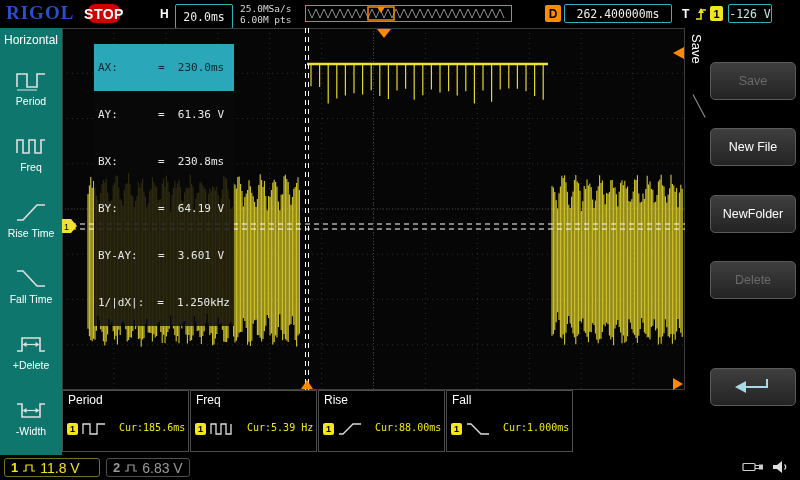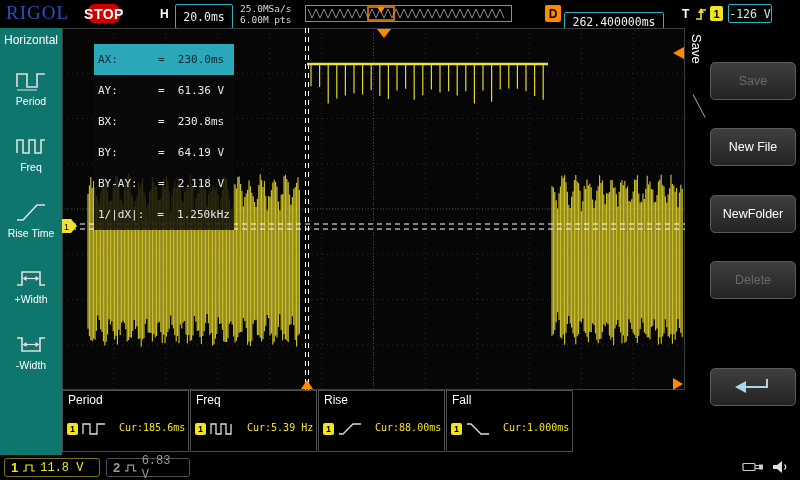--- a/index.html
+++ b/index.html
@@ -1,63 +1,63 @@
 <!DOCTYPE html>
 <html><head>
 <meta charset="utf-8">
 <style>
   *{margin:0;padding:0;box-sizing:border-box}
   body{background:#111;font-family:"Liberation Sans",sans-serif}
   .screen{position:relative;width:800px;height:480px;background:#000;overflow:hidden}
 
   
   .topbar{position:absolute;left:0;top:0;width:800px;height:28px;background:#000}
-  .logo{position:absolute;left:6px;top:2px;font-size:19px;font-weight:normal;color:#2b4ec9;font-family:"Liberation Serif",serif;letter-spacing:1px}
+  .logo{position:absolute;left:6px;top:2px;font-size:19px;font-weight:bold;color:#2b4ec9;font-family:"Liberation Serif",serif;letter-spacing:1px}
   .stop{position:absolute;left:88px;top:4px;width:32px;height:19px;background:#cf0000;color:#fff;font-size:14px;font-weight:bold;border-radius:7px;display:flex;align-items:center;justify-content:center;letter-spacing:.5px}
   .hlabel{position:absolute;left:160px;top:7px;color:#fff;font-size:12px;font-weight:bold}
   .tbox{background:#000;border:1px solid #2bb3c0;color:#eee;font-family:"DejaVu Sans Mono",monospace;font-size:11.5px;display:flex;align-items:center;justify-content:center;border-radius:2px}
   .timebase{position:absolute;left:175px;top:4px;width:58px;height:25px}
   .rate{position:absolute;left:240px;top:3px;color:#d8d8d8;font-size:9.5px;font-family:"DejaVu Sans Mono",monospace;line-height:11px}
   .hpos{position:absolute;left:305px;top:5px;width:207px;height:17px;border:1px solid #2bb3c0;background:#000}
   .dbadge{position:absolute;left:545px;top:5px;width:16px;height:17px;background:#ff8a00;color:#000;font-weight:bold;font-size:12px;border-radius:2px;display:flex;align-items:center;justify-content:center}
-  .delay{position:absolute;left:564px;top:12px;width:100px;height:19px}
+  .delay{position:absolute;left:564px;top:4px;width:108px;height:19px}
   .tlabel{position:absolute;left:682px;top:7px;color:#fff;font-size:12px;font-weight:bold}
   .slope{position:absolute;left:694px;top:6px}
   .srcbadge{position:absolute;left:710px;top:6px;width:13px;height:15px;background:#f2e41e;color:#000;font-size:11px;font-weight:bold;border-radius:2px;display:flex;align-items:center;justify-content:center}
   .triglevel{position:absolute;left:728px;top:4px;width:44px;height:19px;color:#bfeef2}
 
   
   .leftmenu{position:absolute;left:0;top:28px;width:62px;height:427px;background:#0f766e;color:#fff}
   .lm-title{text-align:center;font-size:12px;padding-top:5px;height:26px}
   .lm-item{height:66px;display:flex;flex-direction:column;align-items:center;justify-content:center;cursor:pointer}
   .lm-label{font-size:10.5px;margin-top:3px;white-space:nowrap}
 
   
   .grat{position:absolute;left:62px;top:28px;width:623px;height:362px;background:#060606}
   #wave-svg{position:absolute;left:0;top:0;display:block}
   .cursor-panel{position:absolute;left:32px;top:16px;width:140px;background:rgba(8,8,8,.82);font-family:"DejaVu Sans Mono",monospace;font-size:11px;line-height:15px}
-  .cp-row{display:flex;padding:8px 4px;color:#e8e8e8;white-space:pre}
+  .cp-row{display:flex;padding:16px 4px;color:#e8e8e8;white-space:pre}
   .cp-row.hl{background:#2aa7b8;color:#05262b}
   .cp-name{width:60px}
 
   
   .mstrip{position:absolute;left:62px;top:390px;width:623px;height:65px;background:#000;display:flex;gap:1px}
   .mpanel{position:relative;width:127px;height:62px;border:1px solid #4d4d4d;background:#000}
   .mp-label{position:absolute;left:5px;top:2px;color:#fff;font-size:12px}
   .mp-row{position:absolute;left:4px;top:30px;display:flex;align-items:center;gap:3px}
   .mp-badge{background:#f2e41e;color:#000;font-size:9px;font-weight:bold;border-radius:2px;padding:1px 3px}
   .mp-vals{position:absolute;left:56px;top:2px;color:#f2e41e;font-family:"DejaVu Sans Mono",monospace;font-size:10px;line-height:14px;white-space:pre}
 
   
   .chbar{position:absolute;left:0;top:455px;width:800px;height:25px;background:#000}
   .chblock{position:absolute;top:3px;height:19px;border-radius:3px;display:flex;align-items:center;gap:4px;padding:0 6px;cursor:pointer}
   .ch1{left:4px;width:96px;border:1px solid #7a711d;color:#f2e41e}
   .ch2{left:106px;width:84px;border:1px solid #4f4f4f;color:#9a9a9a}
   .ch-num{font-weight:bold;font-size:13px}
-  .ch-val{font-size:12px;font-family:Liberation Mono, monospace}
+  .ch-val{font-size:14px;font-family:Liberation Sans, sans-serif}
   .sysicons{position:absolute;left:742px;top:5px;display:flex;gap:8px;align-items:center}
 
   
   .rightmenu{position:absolute;left:685px;top:28px;width:115px;height:427px;background:#000}
   .rm-tab{position:absolute;left:4px;top:6px;color:#fff;font-size:13px;writing-mode:vertical-rl}
   .rm-slash{position:absolute;left:8px;top:66px;width:26px;height:1px;background:#999;transform:rotate(62deg);transform-origin:left center}
   .rm-btn{position:absolute;left:25px;width:86px;height:38px;border:1px solid #5a5a5a;border-radius:5px;background:linear-gradient(#3f3f3f,#232323);color:#fff;font-size:12.5px;display:flex;align-items:center;justify-content:center;cursor:pointer}
   .rm-btn.disabled{color:#6a6a6a}
   .b0{top:34px}.b1{top:100px}.b2{top:167px}.b3{top:233px}.b4{top:340px}
 </style>
@@ -111,29 +111,35 @@
       <span class="lm-label">Freq</span>
     </div>
 
     <div class="lm-item">
       <svg width="34" height="24" viewBox="0 0 34 24">
         <path d="M3 20 H9 L23 5 H31" stroke="#e0e0e0" stroke-width="1.6" fill="none"></path>
       </svg>
       <span class="lm-label">Rise Time</span>
     </div>
 
+    <div class="lm-item">
+      <svg width="34" height="24" viewBox="0 0 34 24">
+        <path d="M3 5 H9 L23 20 H31" stroke="#e0e0e0" stroke-width="1.6" fill="none"></path>
+      </svg>
+      <span class="lm-label">Fall Time</span>
+    </div>
 
     <div class="lm-item">
       <svg width="34" height="24" viewBox="0 0 34 24">
         <path d="M3 19 H8 V6 H26 V19 H31" stroke="#e0e0e0" stroke-width="1.6" fill="none"></path>
         <path d="M12 12.5 H22" stroke="#e0e0e0" stroke-width="1.2" fill="none"></path>
         <polygon points="8.5,12.5 12.5,10 12.5,15" fill="#e0e0e0"></polygon>
         <polygon points="25.5,12.5 21.5,10 21.5,15" fill="#e0e0e0"></polygon>
       </svg>
-      <span class="lm-label">+Width</span>
+      <span class="lm-label">+Delete</span>
     </div>
 
     <div class="lm-item">
       <svg width="34" height="24" viewBox="0 0 34 24">
         <path d="M3 6 H8 V19 H26 V6 H31" stroke="#e0e0e0" stroke-width="1.6" fill="none"></path>
         <path d="M12 12.5 H22" stroke="#e0e0e0" stroke-width="1.2" fill="none"></path>
         <polygon points="8.5,12.5 12.5,10 12.5,15" fill="#e0e0e0"></polygon>
         <polygon points="25.5,12.5 21.5,10 21.5,15" fill="#e0e0e0"></polygon>
       </svg>
       <span class="lm-label">-Width</span>
@@ -185,21 +191,21 @@
       <div class="cp-row">
         <span class="cp-name">AY:</span><span class="cp-val">=  61.36 V</span>
       </div>
       <div class="cp-row">
         <span class="cp-name">BX:</span><span class="cp-val">=  230.8ms</span>
       </div>
       <div class="cp-row">
         <span class="cp-name">BY:</span><span class="cp-val">=  64.19 V</span>
       </div>
       <div class="cp-row">
-        <span class="cp-name">BY-AY:</span><span class="cp-val">=  2.118 V</span>
+        <span class="cp-name">BY-AY:</span><span class="cp-val">=  3.601 V</span>
       </div>
       <div class="cp-row">
         <span class="cp-name">1/|dX|:</span><span class="cp-val">=  1.250kHz</span>
       </div>
     </div>
   </div>
 
   <div class="mstrip">
     <div class="mpanel">
       <div class="mp-label">Period</div>

